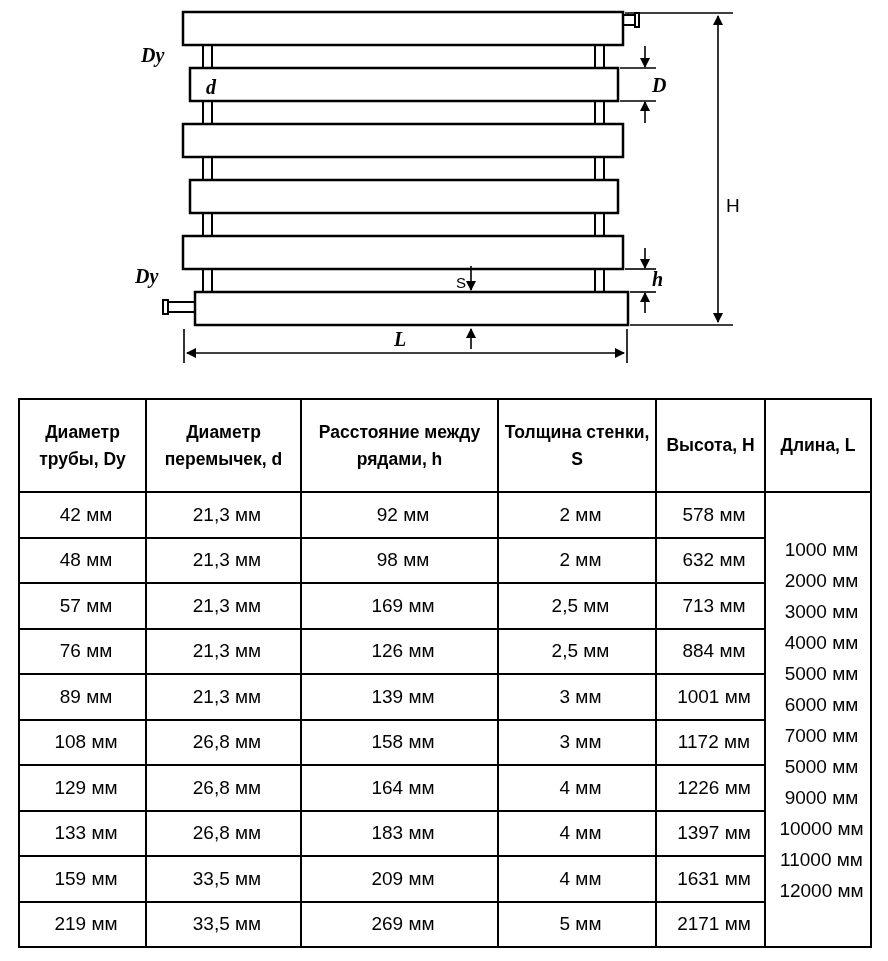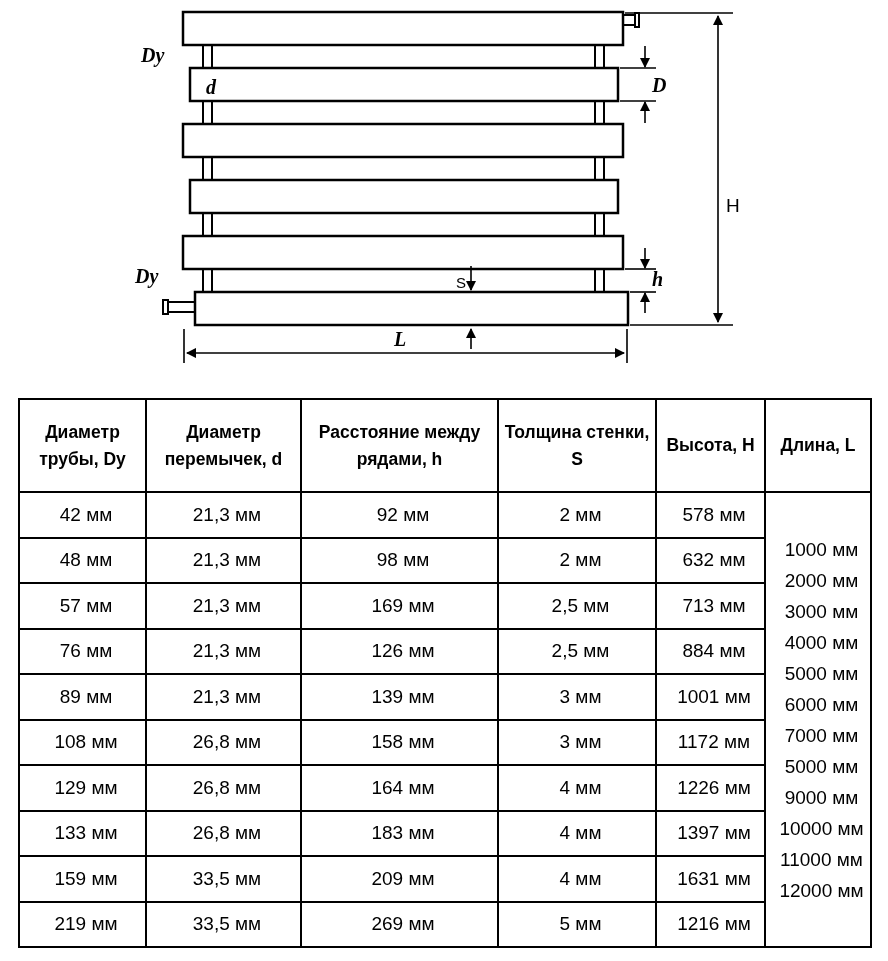--- a/index.html
+++ b/index.html
@@ -208,18 +208,18 @@
           <td>33,5 мм</td>
           <td>209 мм</td>
           <td>4 мм</td>
           <td>1631 мм</td>
         </tr>
         <tr>
           <td>219 мм</td>
           <td>33,5 мм</td>
           <td>269 мм</td>
           <td>5 мм</td>
-          <td>1216 мм</td>
+          <td>2171 мм</td>
         </tr>
       </tbody>
   </table>
 
 </div>
 
 </body></html>

